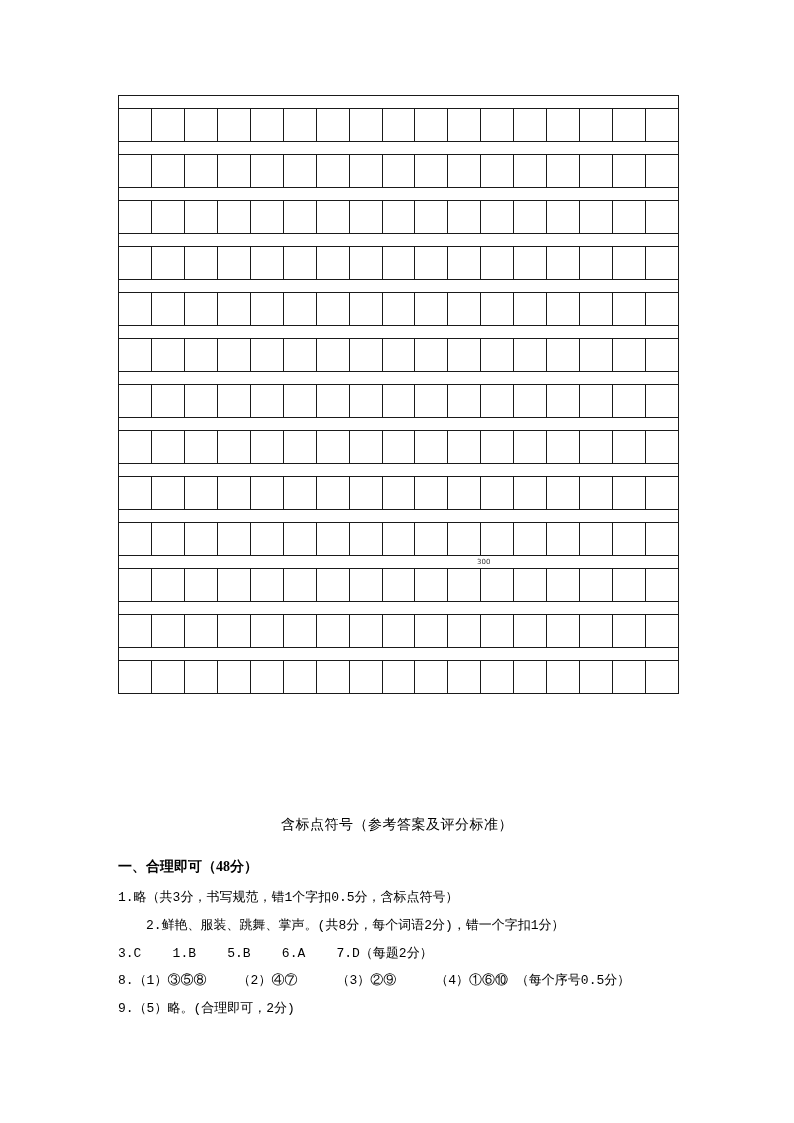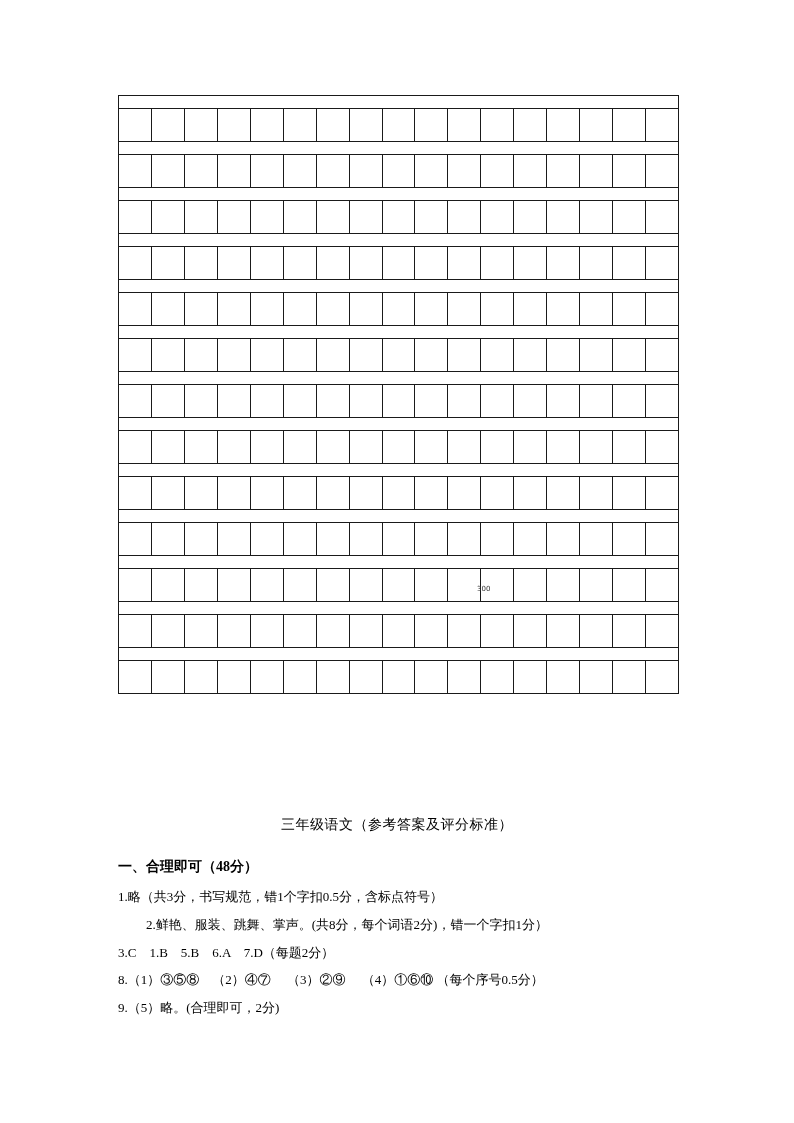--- a/index.html
+++ b/index.html
@@ -29,21 +29,20 @@
   .row-cells:last-child{border-bottom:none;}
   .cell{flex:1;border-right:1px solid #1a1a1a;}
   .cell:last-child{border-right:none;}
   .marker{
     position:absolute;
     left:358px;top:461px;
     font-size:7px;
     line-height:10px;
     font-family:"DejaVu Sans",sans-serif;
     color:#333;
-    margin-top:27px;
   }
   
   .doc-title{
     position:absolute;
     left:0;top:816px;
     width:794px;
     text-align:center;
     font-size:14px;
     letter-spacing:0.5px;
     white-space:pre-wrap;
@@ -53,20 +52,21 @@
     left:118px;top:858px;
     font-size:14px;
     font-weight:bold;
     white-space:pre-wrap;
   }
   .ans-line{
     position:absolute;
     left:118px;
     font-size:13px;
     white-space:pre-wrap;
+    font-family:Liberation Mono, monospace;
   }
   .l0{top:888px;}
   .l1{top:916px;margin-left:28px;}
   .l2{top:944px;}
   .l3{top:971px;}
   .l4{top:999px;}
 </style>
 </head>
 <body>
 
@@ -327,19 +327,19 @@
       <div class="cell"></div>
       <div class="cell"></div>
       <div class="cell"></div>
       <div class="cell"></div>
       <div class="cell"></div>
       <div class="cell"></div>
       <div class="cell"></div>
     </div>
   </div>
 
-<div class="doc-title">三年级语文（参考答案及评分标准）</div>
+<div class="doc-title">含标点符号（参考答案及评分标准）</div>
 <div class="section-heading">一、合理即可（48分）</div>
 <div class="ans-line l0">1.略（共3分，书写规范，错1个字扣0.5分，含标点符号）</div>
 <div class="ans-line l1">2.鲜艳、服装、跳舞、掌声。(共8分，每个词语2分)，错一个字扣1分）</div>
 <div class="ans-line l2">3.C    1.B    5.B    6.A    7.D（每题2分）</div>
 <div class="ans-line l3">8.（1）③⑤⑧    （2）④⑦     （3）②⑨     （4）①⑥⑩ （每个序号0.5分）</div>
 <div class="ans-line l4">9.（5）略。(合理即可，2分)</div>
 
 </body></html>

